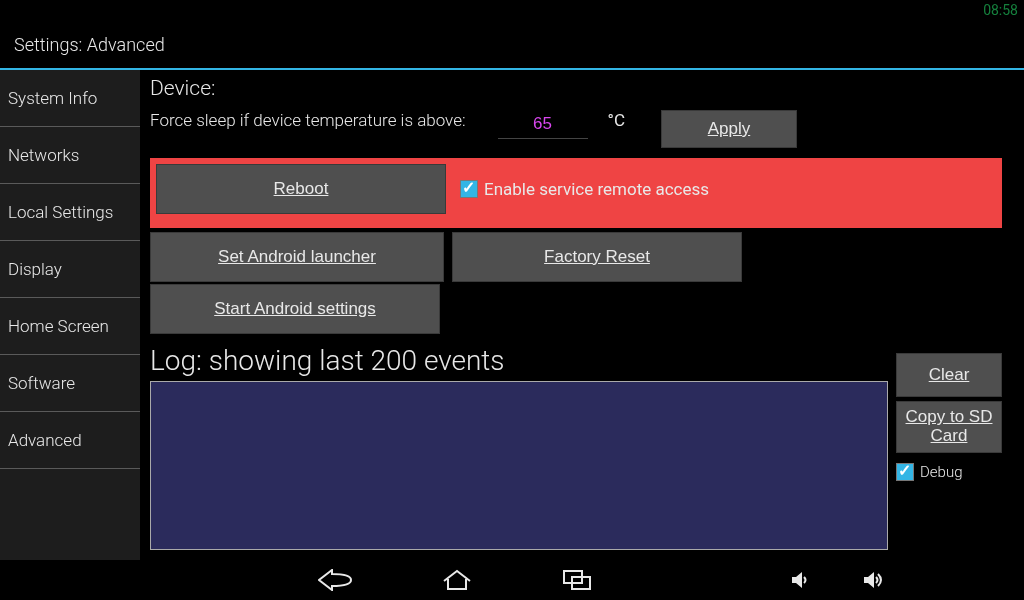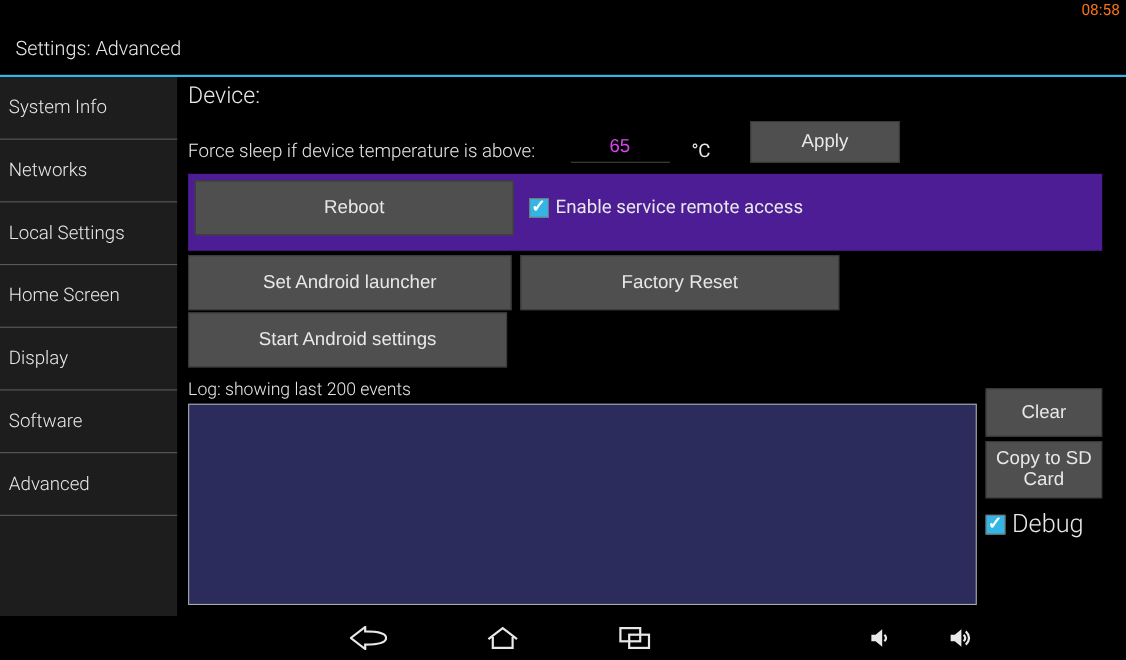--- a/index.html
+++ b/index.html
@@ -10,40 +10,40 @@
     background: #000;
     color: #e8e8e8;
     overflow: hidden;
     position: relative;
   }
   .statusbar {
     height: 20px;
     text-align: right;
     padding-right: 6px;
     font-size: 14px;
-    color: #f97316;
+    color: #15803d;
     line-height: 20px;
     background: #000;
   }
   .titlebar {
     height: 50px;
     padding-left: 14px;
     display: flex;
     align-items: center;
     font-size: 18px;
     font-weight: 300;
     border-bottom: 2px solid #33b5e5;
     background: #000;
   }
   .body {
     display: flex;
     height: 490px; 
   }
   .sidebar {
-    width: 161px;
+    width: 140px;
     background: #1d1d1d;
   }
   .sidebar-item {
     height: 57px;
     line-height: 57px;
     padding-left: 8px;
     font-size: 17px;
     font-weight: 300;
     border-bottom: 1px solid #5a5a5a;
     cursor: pointer;
@@ -54,21 +54,21 @@
     display: flex;
     flex-direction: column;
   }
   .section-title {
     font-size: 21px;
     font-weight: 300;
     margin: 2px 0 10px 0;
   }
   .row-temp {
     display: flex;
-    align-items: flex-end;
+    align-items: flex-start;
     gap: 8px;
     margin-bottom: 10px;
   }
   .row-temp label { font-size: 17px; font-weight: 300; }
   .temp-input {
     width: 90px;
     background: transparent;
     border: none;
     border-bottom: 1px solid #444;
     color: #d946ef;
@@ -82,48 +82,49 @@
     background: #4f4f4f;
     color: #e8e8e8;
     border: 1px solid #3a3a3a;
     font-size: 17px;
     font-weight: 300;
     height: 44px;
     cursor: pointer;
     display: inline-flex;
     align-items: center;
     justify-content: center;
+    text-decoration: underline;
   }
   .apply-btn { width: 136px; height: 38px; }
   .btn-mid-row { display:flex; gap:8px; margin-bottom:8px; align-items:center; }
   .btn-col-left { width: 290px; }
   .btn-col-right { width: 294px; height: 50px; }
   .check-row { display:flex; align-items:center; margin-left:6px; gap:6px; font-size:17px; font-weight:400; }
   .chkbox { width:18px; height:18px; background:#33b5e5; border:1px solid #777; position:relative; }
   .chkbox::after { content:"\2713"; position:absolute; top:-3px; left:1px; font-size:16px; color:#fff; font-weight:bold; }
   .device-bottom-row { display:flex; gap:8px; margin-bottom:2px; }
   .btn-taller { height:50px; }
   .logzone {
     margin-top:8px;
     display:flex;
     gap:8px;
     flex:1;
   }
   .log-left { flex:1; display:flex; flex-direction:column; }
-  .log-header { font-size:16px; font-weight:300; margin-bottom:4px; }
+  .log-header { font-size:28px; font-weight:300; margin-bottom:4px; }
   .log-box {
     flex:1;
     background:#2b2b5c;
     border:1px solid #aaa;
     min-height:160px;
   }
   .log-right { width:106px; display:flex; flex-direction:column; gap:4px; padding-top:9px; }
   .log-right .btn { width:100%; }
   .log-right .btn.tall { height:52px; line-height:1.1; }
-  .debug-row { display:flex; align-items:center; gap:6px; font-size:23px; font-weight:300; margin-top:6px; }
+  .debug-row { display:flex; align-items:center; gap:6px; font-size:15px; font-weight:300; margin-top:6px; }
   .navbar {
     height: 40px;
     width:100%;
     background:#000;
     display:flex;
     align-items:center;
     justify-content:center;
     gap:90px;
     position:absolute;
     bottom:0; left:0;
@@ -142,37 +143,37 @@
 
 <div class="titlebar">
   <span>Settings: Advanced</span>
 </div>
 
 <div class="body">
   <div class="sidebar">
     <div class="sidebar-item"><span>System Info</span></div>
     <div class="sidebar-item"><span>Networks</span></div>
     <div class="sidebar-item"><span>Local Settings</span></div>
+    <div class="sidebar-item"><span>Display</span></div>
     <div class="sidebar-item"><span>Home Screen</span></div>
-    <div class="sidebar-item"><span>Display</span></div>
     <div class="sidebar-item"><span>Software</span></div>
     <div class="sidebar-item"><span>Advanced</span></div>
   </div>
 
   <div class="main">
     <div class="section-title">Device:</div>
 
     <div class="row-temp">
       <label>Force sleep if device temperature is above:</label>
       <input class="temp-input" value="65" style="">
       <span class="unit">°C</span>
       <button class="btn apply-btn">Apply</button>
     </div>
 
-    <div style="background:#4c1d95; padding:6px; margin-bottom:4px;">
+    <div style="background:#ef4444; padding:6px; margin-bottom:4px;">
       <div class="btn-mid-row">
         <button class="btn btn-col-left btn-taller">Reboot</button>
         <div class="check-row">
           <span class="chkbox"></span>
           <span>Enable service remote access</span>
         </div>
       </div>
     </div>
 
     <div class="device-bottom-row">

